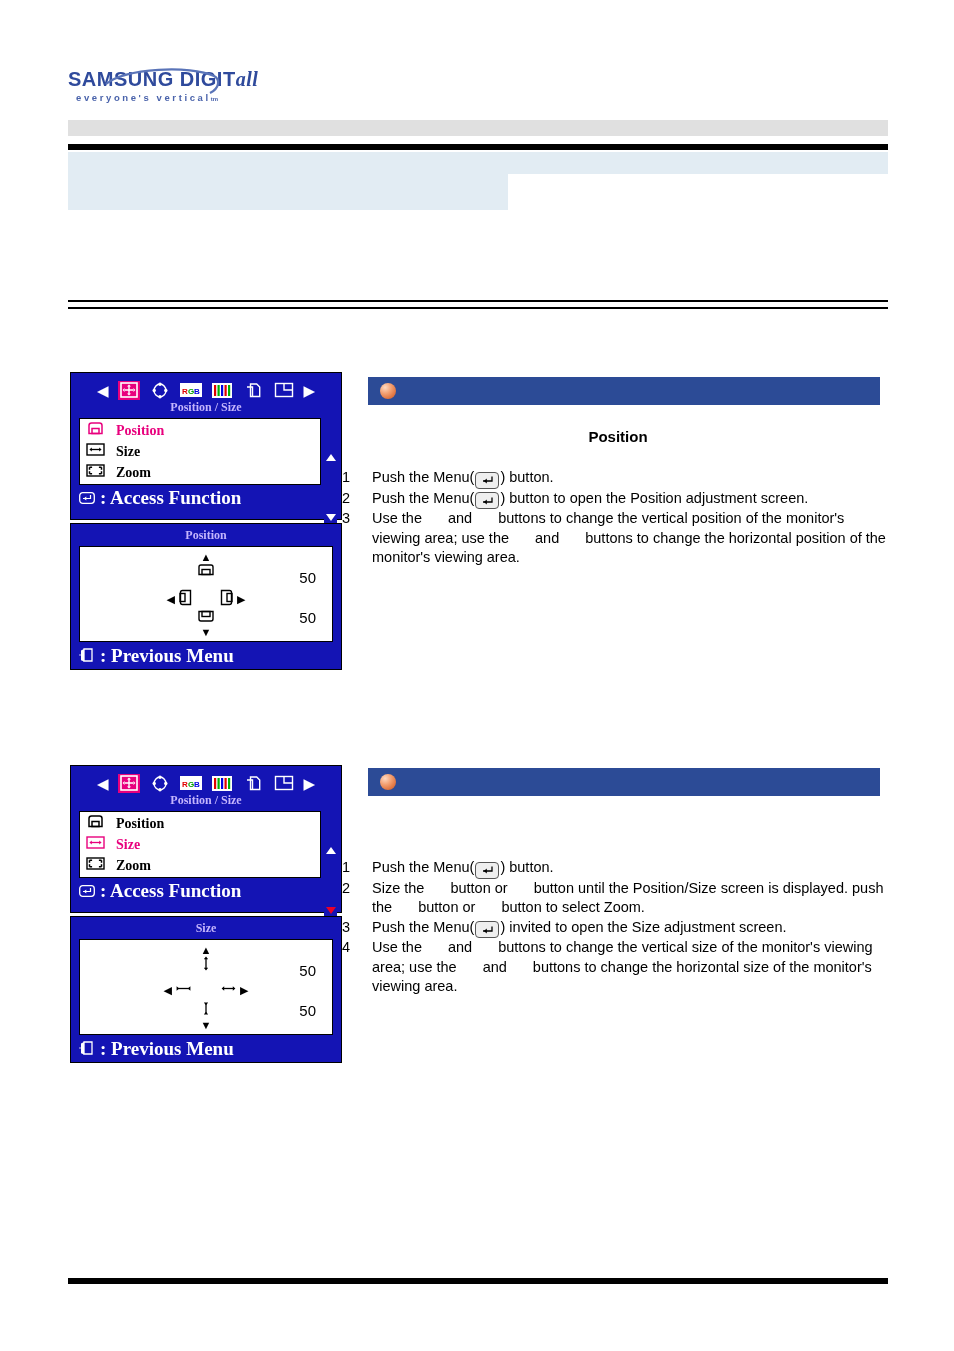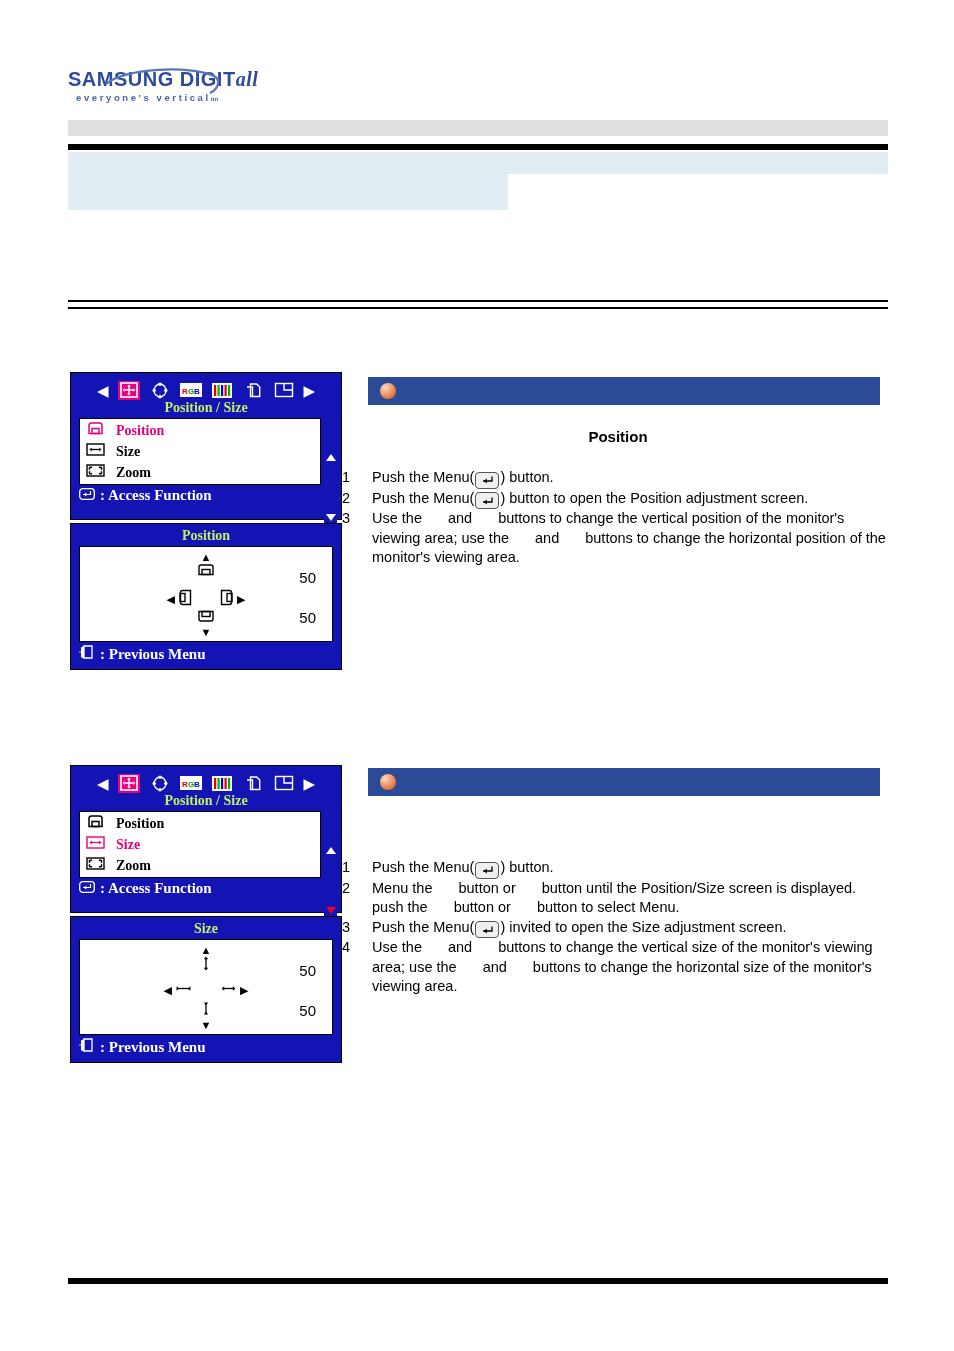--- a/index.html
+++ b/index.html
@@ -39,33 +39,33 @@
   .osd{position:absolute;background:#1414b4;border:1px solid #000;box-sizing:border-box;}
 
   .osd-iconrow{
     height:30px;display:flex;align-items:center;justify-content:center;gap:9px;
     padding:4px 10px 0 10px;box-sizing:border-box;
   }
   .osd-arrow{color:#ffffff;font-size:15px;line-height:1;}
   .ic{width:22px;height:19px;display:flex;align-items:center;justify-content:center;box-sizing:border-box;}
   .ic.sel{background:#e8007d;}
   .osd-title{
-    text-align:center;color:#bef264;font-family:"Liberation Serif", serif;
-    font-weight:bold;font-size:14px;line-height:15px;margin-top:-3px;
+    text-align:center;color:#c4b5fd;font-family:"Liberation Serif", serif;
+    font-weight:bold;font-size:12px;line-height:15px;margin-top:-3px;
   }
   .osd-body{
     background:#ffffff;margin:3px 20px 0 8px;box-sizing:border-box;
     border:1px solid #000;
   }
   .osd-row{display:flex;align-items:center;gap:11px;height:21px;padding-left:6px;}
   .osd-row .lbl{font-family:"Liberation Serif", serif;font-size:14px;font-weight:bold;color:#000;}
   .osd-row.active .lbl{color:#e8007d;}
   .osd-foot{
     color:#ffffff;font-family:"Liberation Serif", serif;font-weight:bold;
-    font-size:15px;padding:2px 0 0 8px;display:flex;align-items:center;gap:5px;
+    font-size:19px;padding:2px 0 0 8px;display:flex;align-items:center;gap:5px;
   }
   .scrollcol{
     position:absolute;right:4px;width:13px;background:#1414b4;
     display:flex;flex-direction:column;justify-content:space-between;align-items:center;
   }
   .tri{width:0;height:0;border-left:5px solid transparent;border-right:5px solid transparent;}
   .tri-up{border-bottom:7px solid #fff;}
   .tri-dn{border-top:7px solid #fff;}
   .tri-dn.red{border-top-color:#e8002a;}
 
@@ -419,21 +419,21 @@
         <span class="num">1</span>
         <span class="txt"><span>Push the Menu(</span><span class="menuchip">
             <svg width="14" height="10" viewBox="0 0 14 10">
               <path d="M12 1.5 V6 H3" fill="none" stroke="#000" stroke-width="1.3"></path>
               <path d="M3.8 6 l3 2.4 v-4.8z" fill="#000"></path>
             </svg>
           </span><span>) button.</span></span>
       </div>
       <div class="row">
         <span class="num">2</span>
-        <span class="txt"><span>Menu the</span><span class="gap"></span><span>button or</span><span class="gap"></span><span>button until the Position/Size screen is displayed. push the</span><span class="gap"></span><span>button or</span><span class="gap"></span><span>button to select Menu.</span></span>
+        <span class="txt"><span>Size the</span><span class="gap"></span><span>button or</span><span class="gap"></span><span>button until the Position/Size screen is displayed. push the</span><span class="gap"></span><span>button or</span><span class="gap"></span><span>button to select Zoom.</span></span>
       </div>
       <div class="row">
         <span class="num">3</span>
         <span class="txt"><span>Push the Menu(</span><span class="menuchip">
             <svg width="14" height="10" viewBox="0 0 14 10">
               <path d="M12 1.5 V6 H3" fill="none" stroke="#000" stroke-width="1.3"></path>
               <path d="M3.8 6 l3 2.4 v-4.8z" fill="#000"></path>
             </svg>
           </span><span>) invited to open the Size adjustment screen.</span></span>
       </div>

